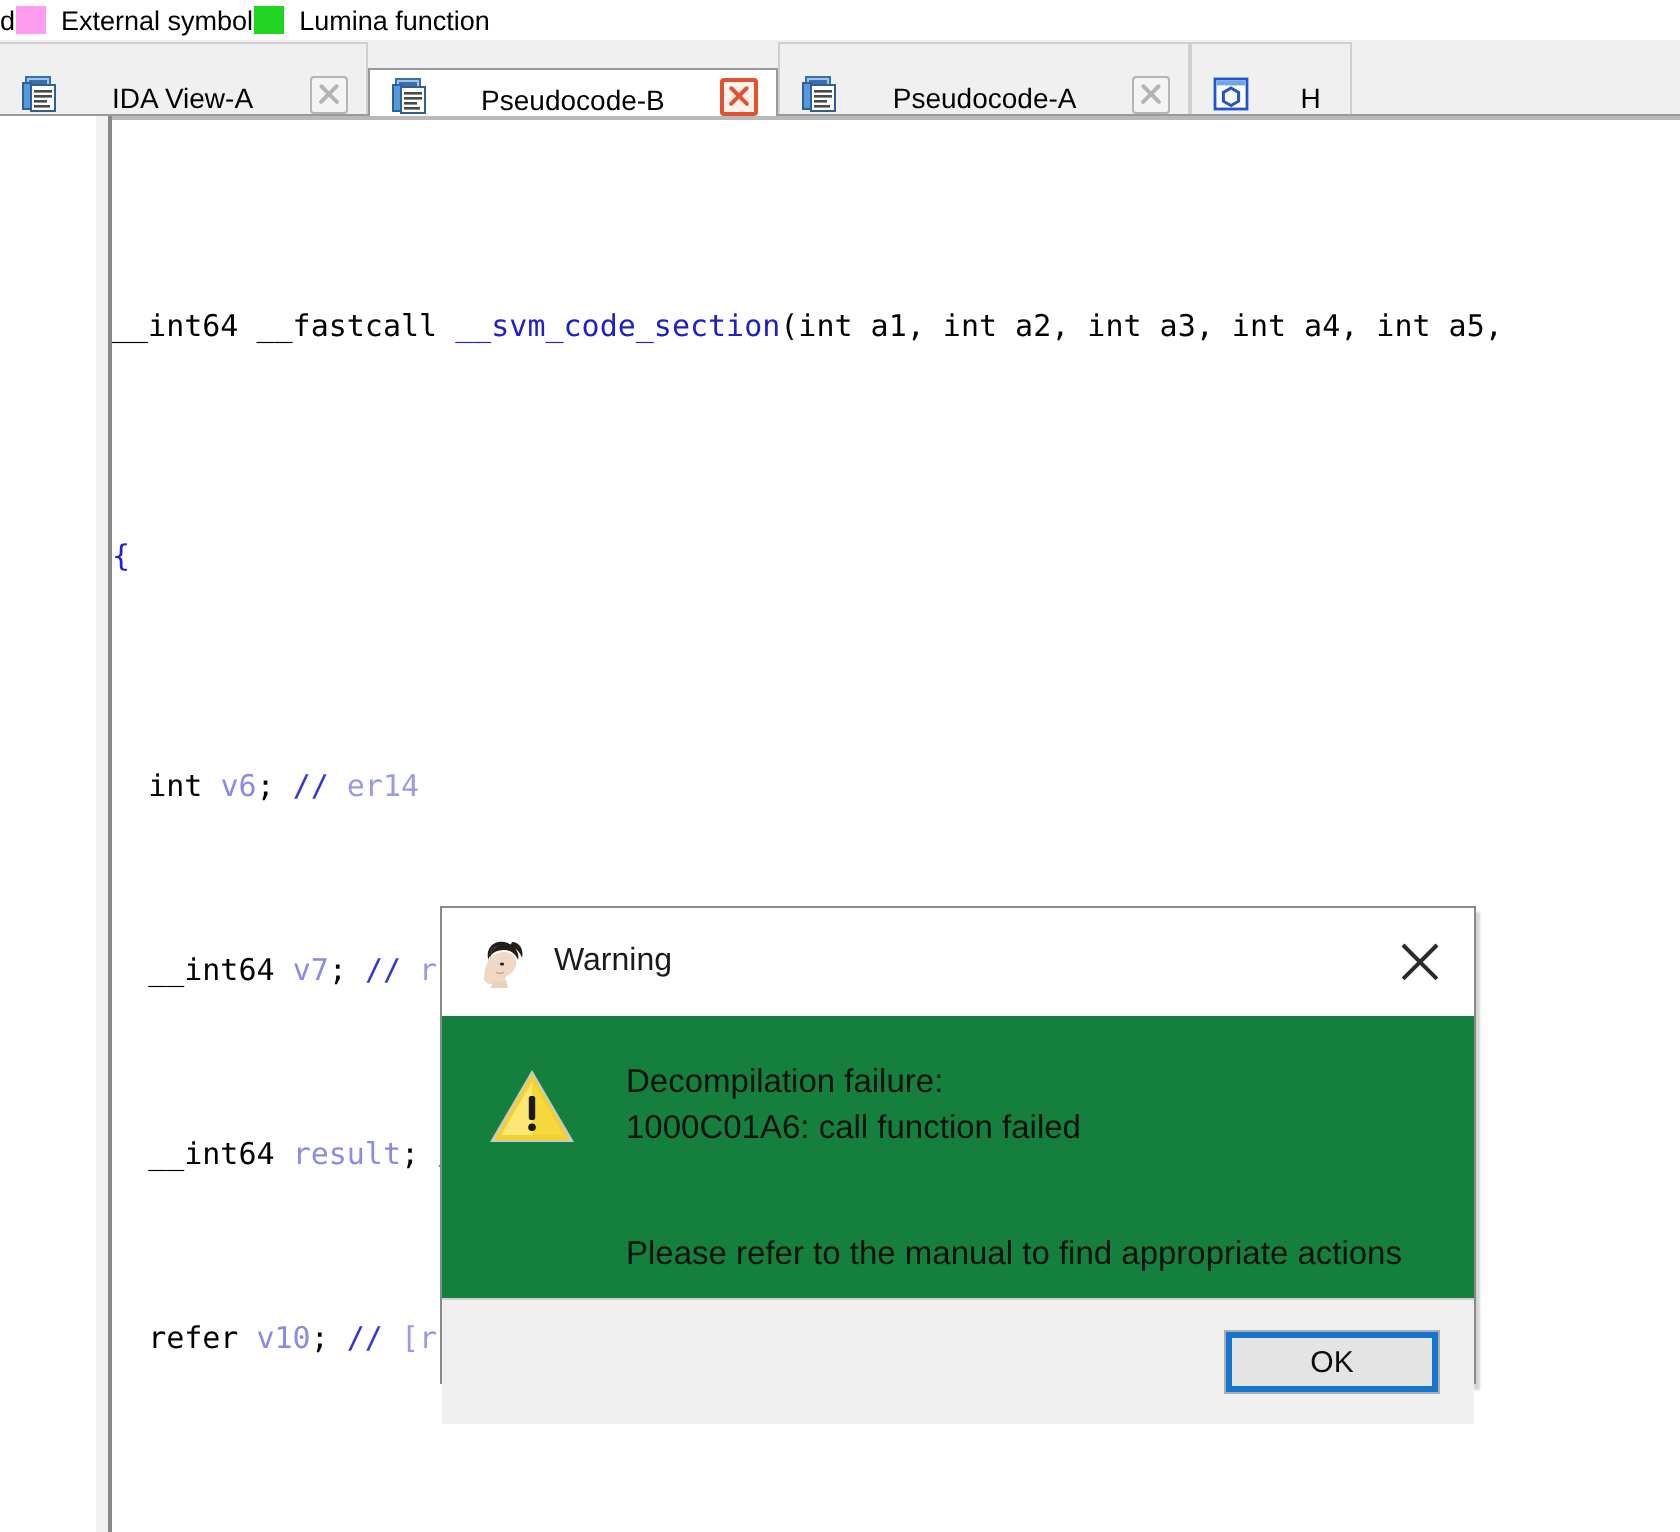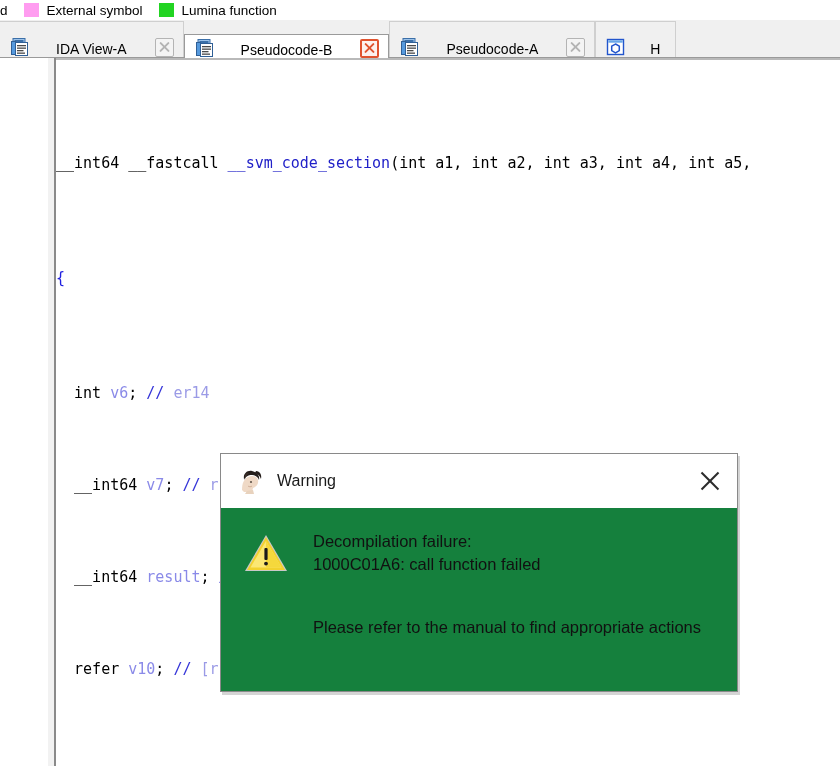--- a/index.html
+++ b/index.html
@@ -18,21 +18,21 @@
   .legend-bar {
     position: absolute; left: 0; top: 0;
     width: 840px; height: 20px;
     background: #ffffff;
     display: flex; align-items: center;
     font-size: 13.5px; color: #000;
     white-space: nowrap;
     overflow: hidden;
   }
   .legend-trunc { margin-left: 0px; padding-left: 0px; color:#000; }
-  .legend-item { display: flex; align-items: center; margin-left: 16px; }
+  .legend-item { display: flex; align-items: center; margin-left: 0; }
   .legend-swatch {
     width: 15px; height: 14px; display: inline-block;
     margin-right: 8px;
   }
   .legend-label { color: #000; }
 
   
   .tabbar {
     position: absolute; left: 0; top: 20px;
     width: 840px; height: 38px;
@@ -371,15 +371,20 @@
           <circle cx="23" cy="31.6" r="1.9" fill="#1a1a1a"></circle>
         </svg>
       </span>
       <div class="dlg-msg">
         <div>Decompilation failure:</div>
         <div>1000C01A6: call function failed</div>
         <div class="para2">Please refer to the manual to find appropriate actions</div>
       </div>
     </div>
 
+    <div class="dlg-footer">
+      <div class="btn-ok">
+        <span>OK</span>
+      </div>
+    </div>
   </div>
 
 </div>
 
 </body></html>

